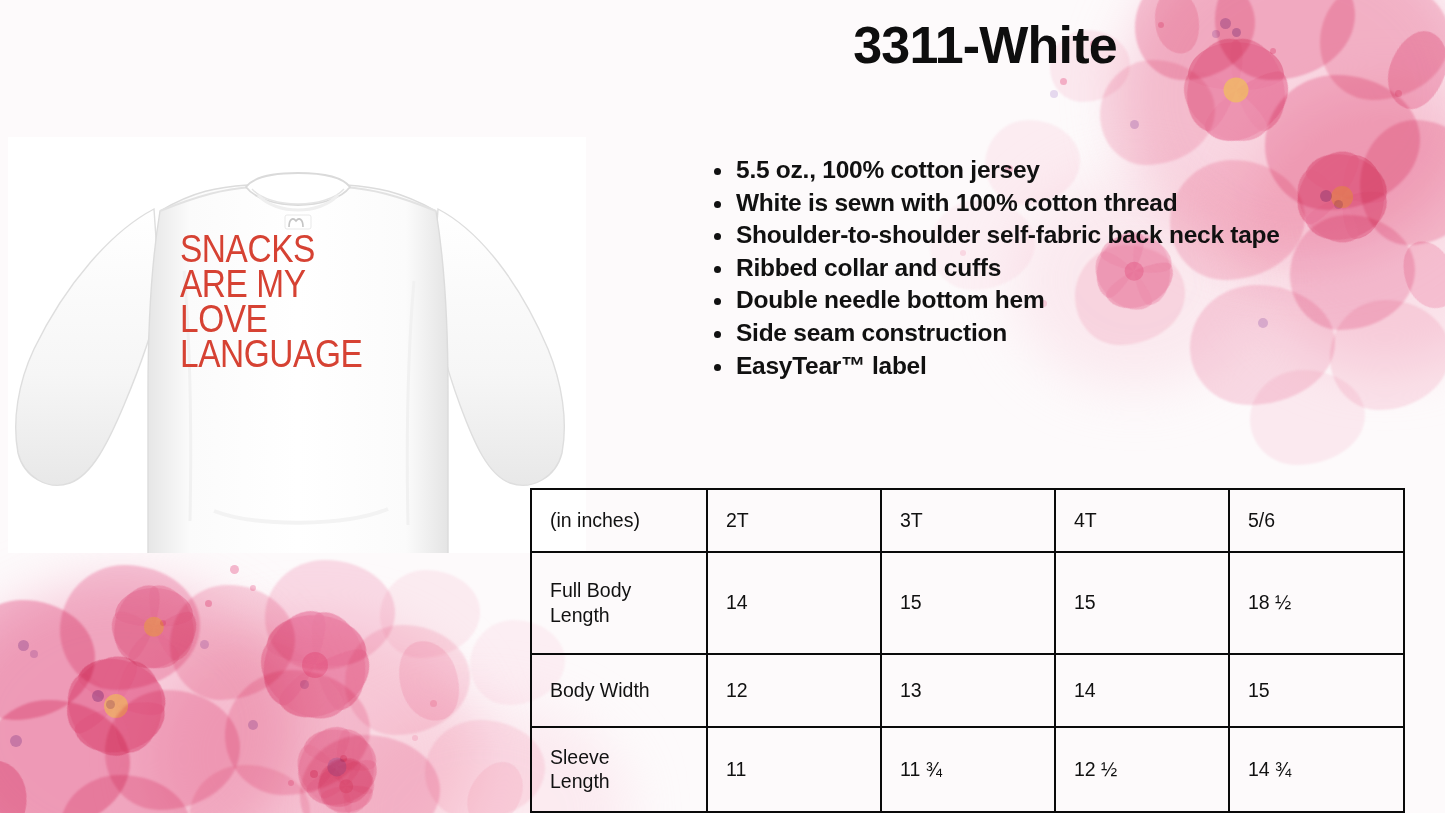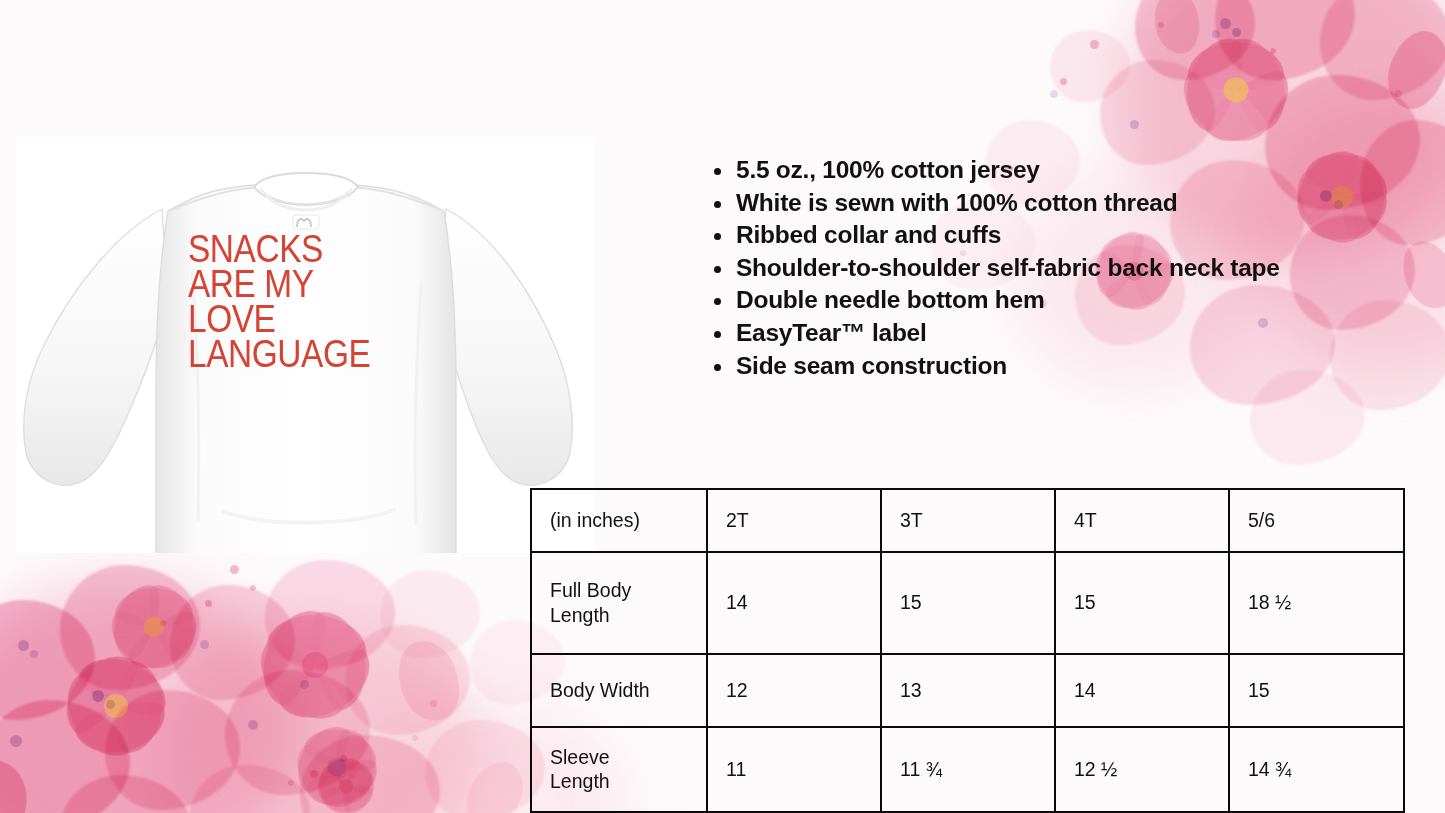--- a/index.html
+++ b/index.html
@@ -63,21 +63,21 @@
 
   
   .logo{
     position:absolute; left:158px; top:8px;
     width:260px; height:128px;
   }
   .logo svg{ width:100%; height:100%; display:block; }
 
   
   .photo{
-    position:absolute; left:16px; top:137px;
+    position:absolute; left:8px; top:137px;
     width:578px; height:416px;
     background:#ffffff;
     overflow:hidden;
   }
   .photo svg{ position:absolute; left:0; top:-46px; width:578px; height:520px; }
   .shirt-text{
     position:absolute; left:172px; top:95px;
     width:250px;
     font-family:"Liberation Sans", sans-serif;
     font-weight:400;
@@ -366,30 +366,31 @@
         </g>
       </g>
     </svg>
     <div class="shirt-text">SNACKS
 ARE MY
 LOVE
 LANGUAGE</div>
   </div>
 
   <div class="title-block">
+    <div class="title-line">3311-White</div>
   </div>
 
   <ul class="bullets">
     <li>5.5 oz., 100% cotton jersey</li>
     <li>White is sewn with 100% cotton thread</li>
+    <li>Shoulder-to-shoulder self-fabric back neck tape</li>
     <li>Ribbed collar and cuffs</li>
-    <li>Shoulder-to-shoulder self-fabric back neck tape</li>
     <li>Double needle bottom hem</li>
+    <li>Side seam construction</li>
     <li>EasyTear™ label</li>
-    <li>Side seam construction</li>
   </ul>
 
   <table class="size-table">
     <colgroup>
       <col class="c0">
         <col class="c1">
         <col class="c2">
         <col class="c3">
         <col class="c4">
     </colgroup>

